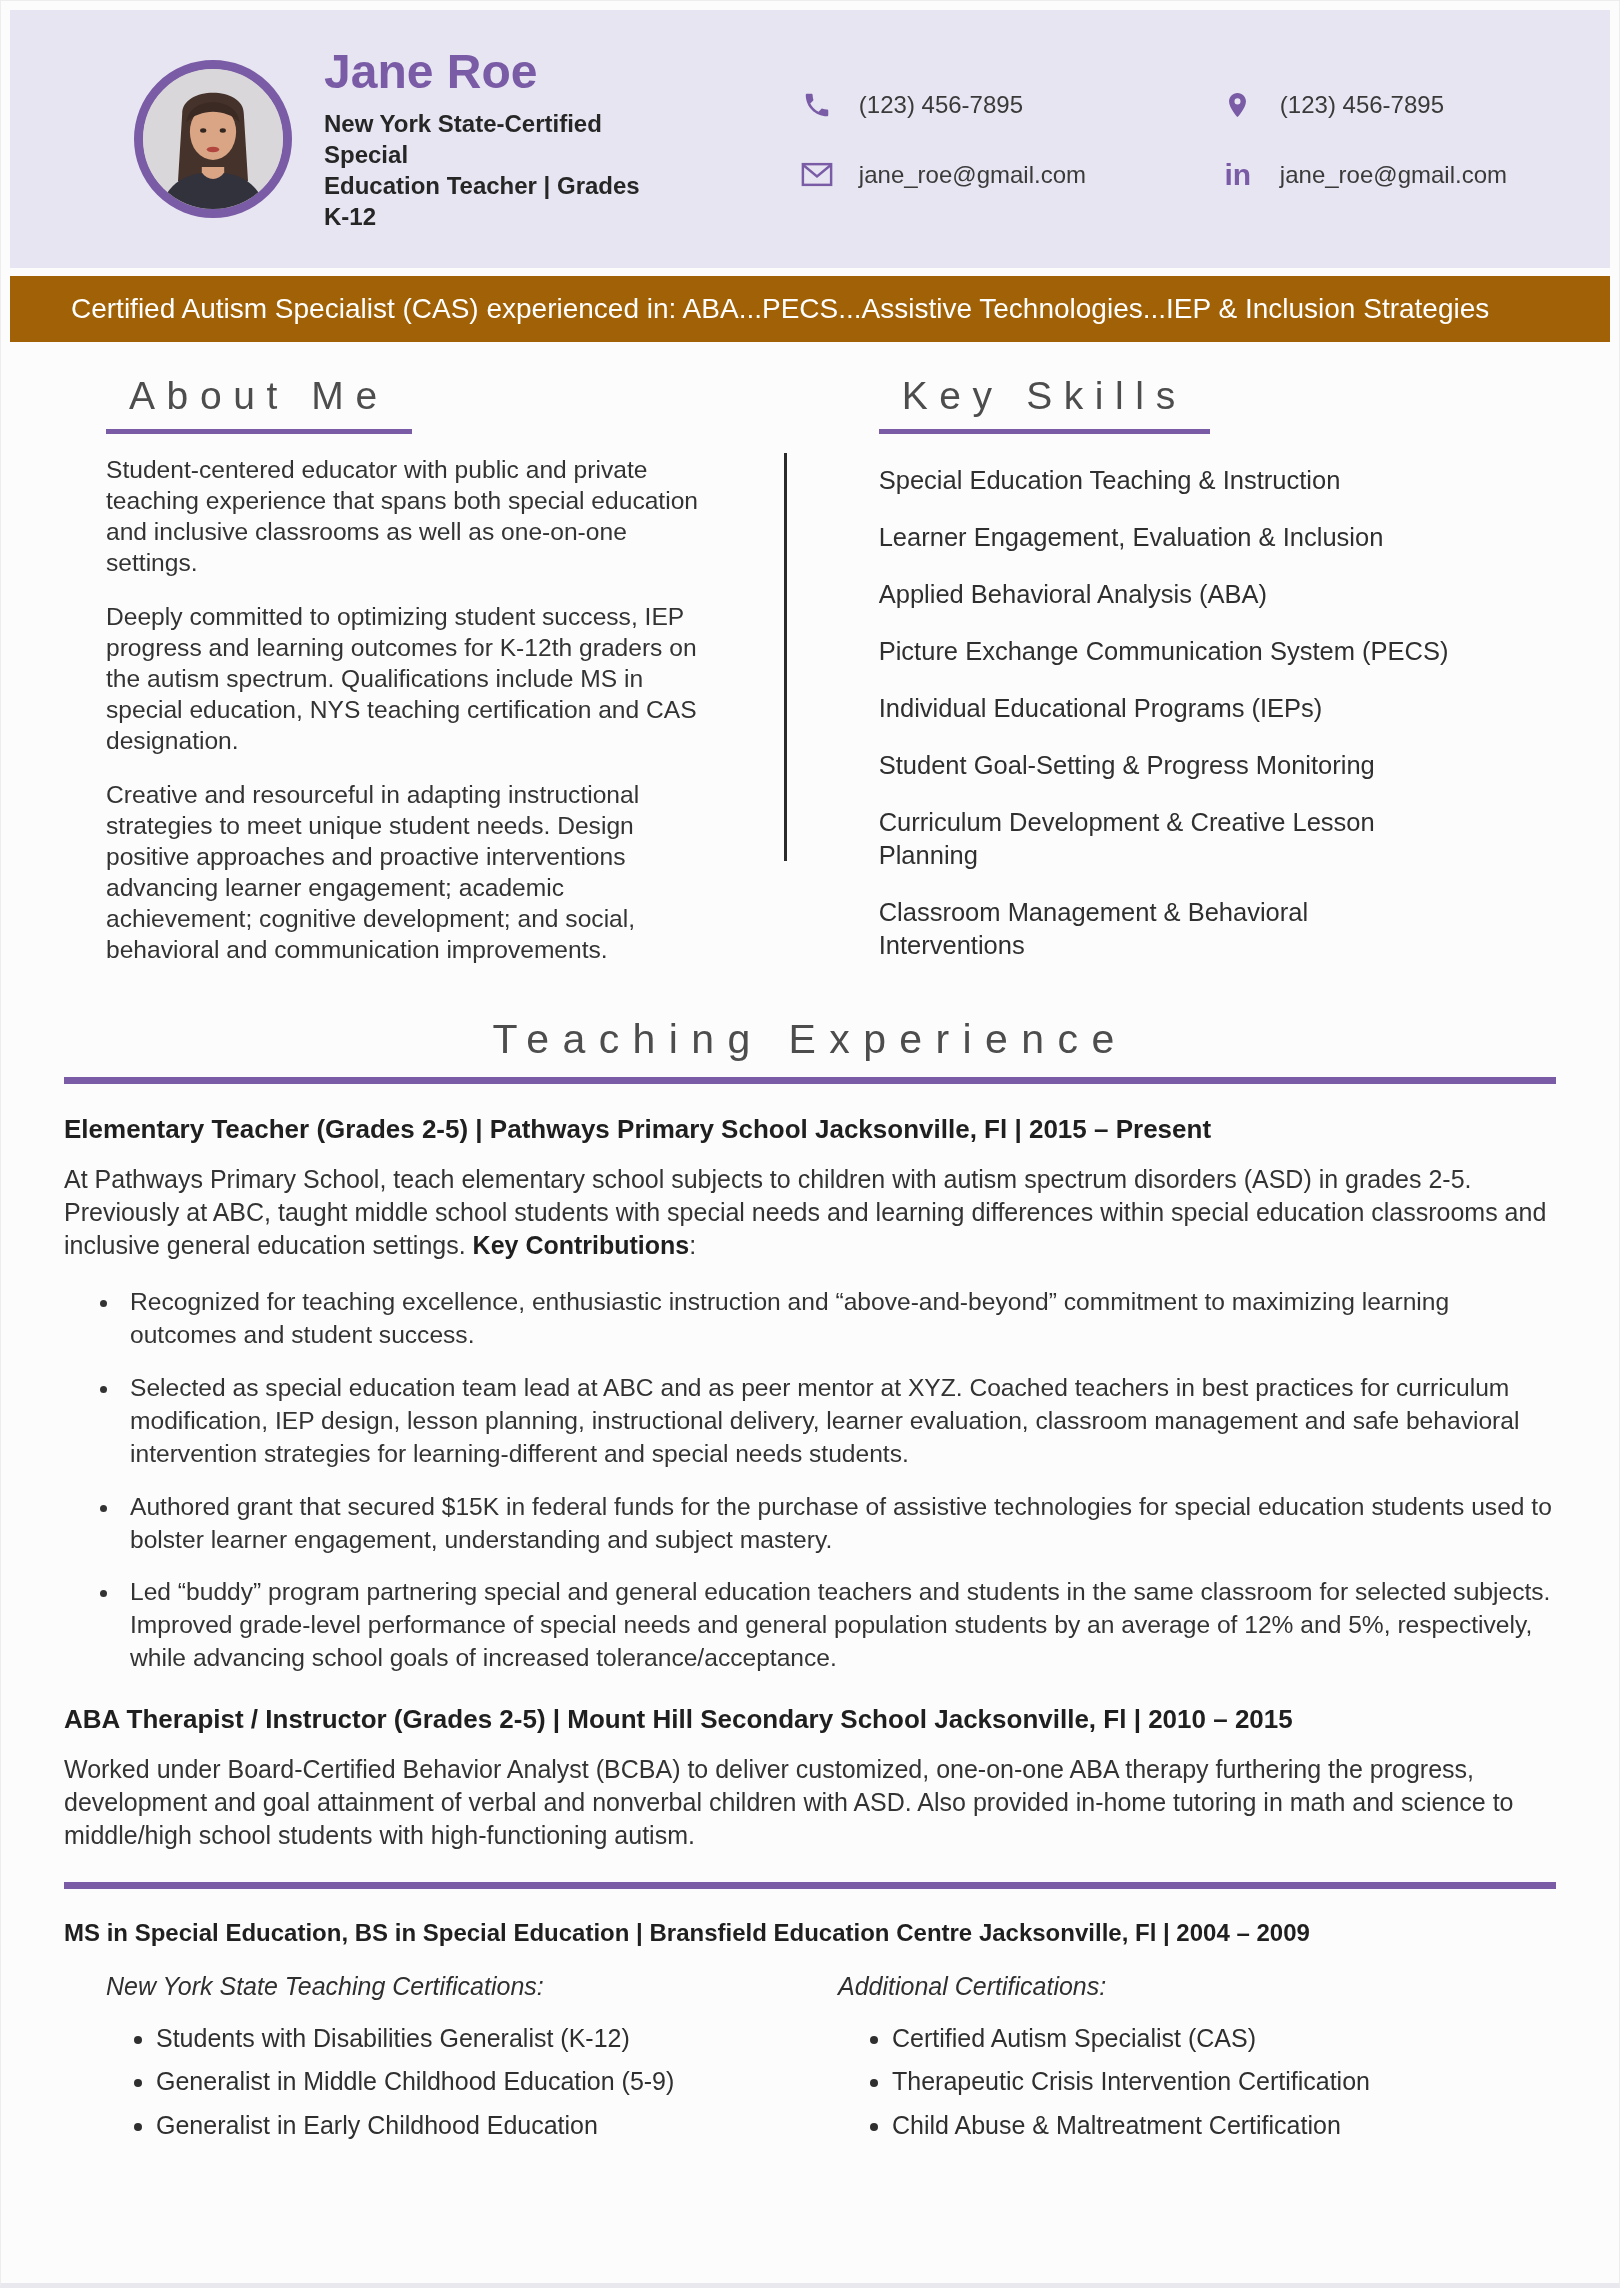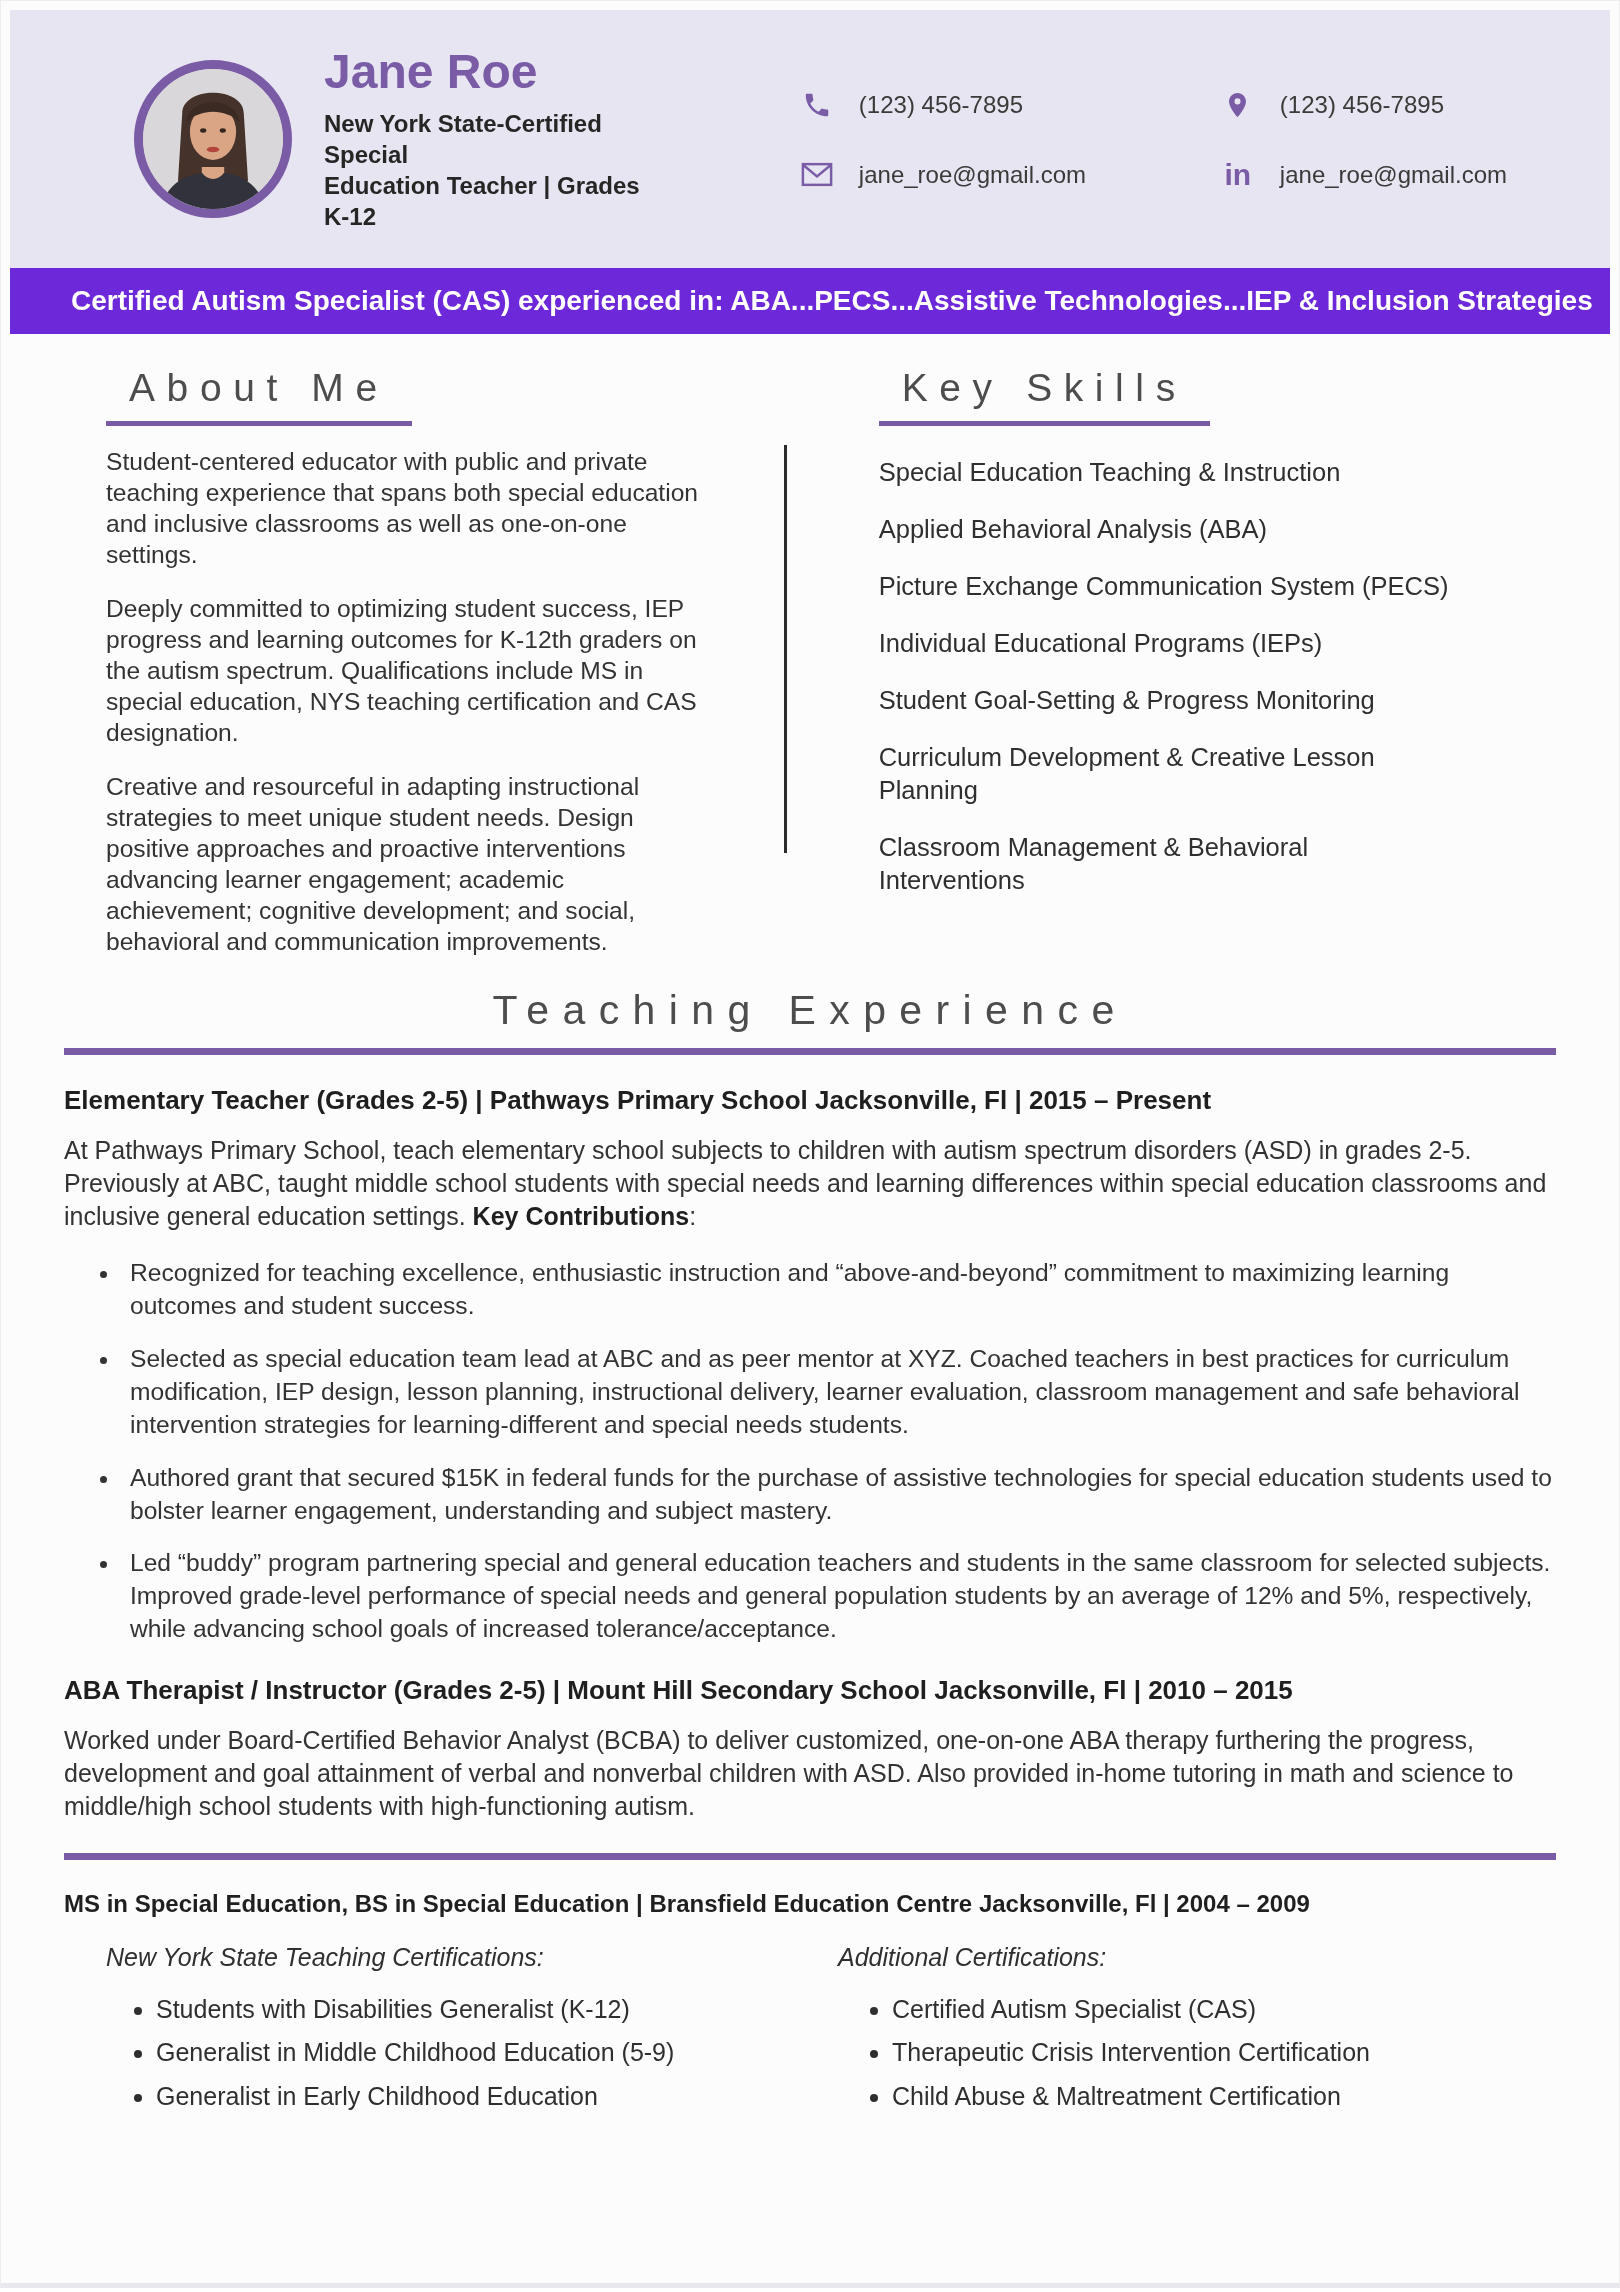--- a/index.html
+++ b/index.html
@@ -16,22 +16,22 @@
   .avatar svg{display:block;width:100%;height:100%;}
   .identity{margin-left:32px;width:333px;}
   .name{color:#7a5ba6;font-size:48px;font-weight:bold;line-height:52px;margin-bottom:10.7px;}
   .title-line{font-size:24px;font-weight:bold;color:#262626;line-height:31px;}
   .contacts{margin-left:auto;margin-right:103px;display:grid;
     grid-template-columns:421px auto;row-gap:41px;align-items:center;}
   .contact{display:flex;align-items:center;font-size:24px;color:#3a3a3a;}
   .cicon{width:38px;display:flex;justify-content:center;margin-right:23px;flex:none;}
   .in-glyph{font-weight:bold;font-size:30px;color:#7a5ba6;line-height:27px;}
   
-  .banner{margin:0 9px;background:#6d28d9;height:66px;display:flex;align-items:center;
-    padding-left:61px;color:#ffffff;font-weight:bold;font-size:28px;}
+  .banner{margin:8px 9px;background:#a16207;height:66px;display:flex;align-items:center;
+    padding-left:61px;color:#ffffff;font-weight:normal;font-size:28px;}
   
   .content{padding:0 63px;}
   .sec-head{display:inline-block;text-align:center;padding:0 23px 10.7px;border-bottom:5.4px solid #7a5ba6;}
   .sec-head h2,.center-sec h2{margin:0;font-size:39px;font-weight:400;color:#4d4d4d;
     letter-spacing:11.6px;white-space:nowrap;}
   .two-col{display:flex;padding-left:42px;margin-top:32px;}
   .about-col{width:605px;}
   .about-col p{font-size:24.6px;line-height:31px;color:#333;margin:23px 0 0;}
   .about-col p:first-of-type{margin-top:20px;}
   .col-divider{width:2.7px;height:408px;background:#2b2b2b;margin-left:73px;margin-top:79px;flex:none;}
@@ -134,20 +134,21 @@
         <p>Deeply committed to optimizing student success, IEP progress and learning outcomes for K-12th graders on the autism spectrum. Qualifications include MS in special education, NYS teaching certification and CAS designation.</p>
         <p>Creative and resourceful in adapting instructional strategies to meet unique student needs. Design positive approaches and proactive interventions advancing learner engagement; academic achievement; cognitive development; and social, behavioral and communication improvements.</p>
       </div>
       <div class="col-divider"></div>
       <div class="skills-col">
         <span class="sec-head">
           <h2>Key Skills</h2>
         </span>
         <ul class="skills-list">
           <li>Special Education Teaching &amp; Instruction</li>
+          <li>Learner Engagement, Evaluation &amp; Inclusion</li>
           <li>Applied Behavioral Analysis (ABA)</li>
           <li>Picture Exchange Communication System (PECS)</li>
           <li>Individual Educational Programs (IEPs)</li>
           <li>Student Goal-Setting &amp; Progress Monitoring</li>
           <li>Curriculum Development &amp; Creative Lesson Planning</li>
           <li>Classroom Management &amp; Behavioral Interventions</li>
         </ul>
       </div>
     </div>
 

